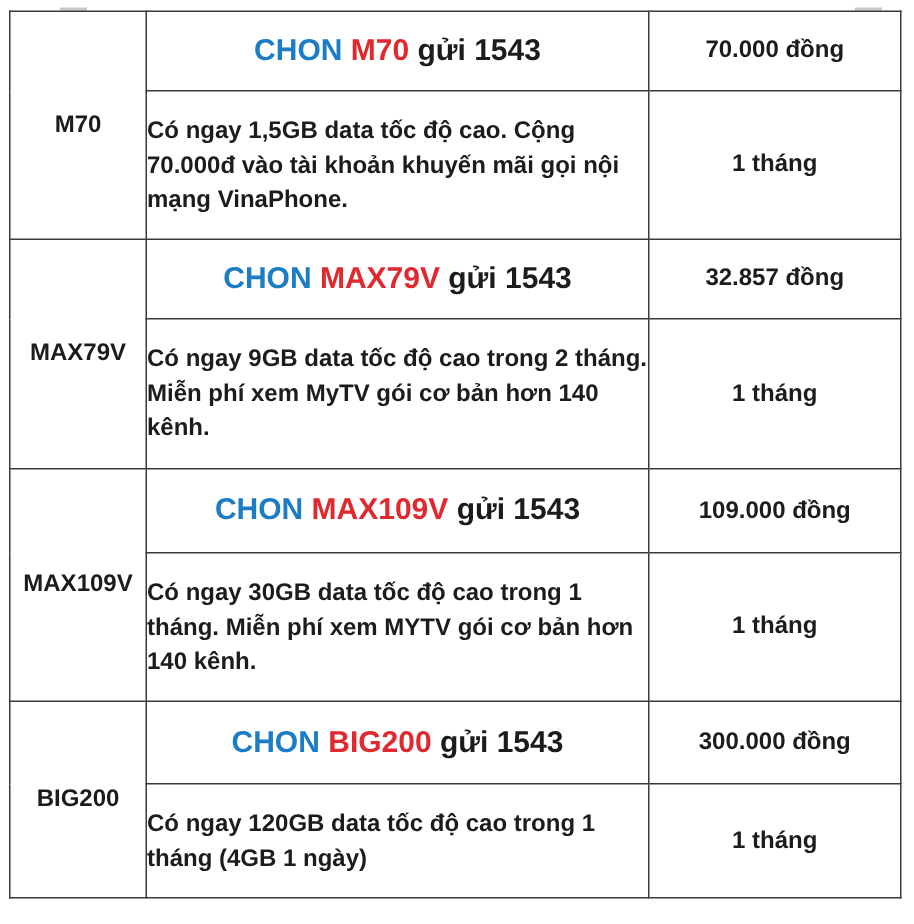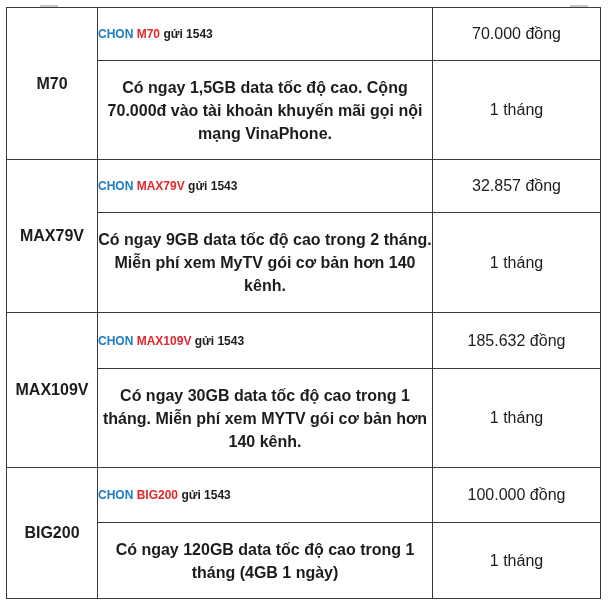--- a/index.html
+++ b/index.html
@@ -2,23 +2,23 @@
 <html><head>
 <meta charset="utf-8">
 <style>
   html, body { margin: 0; padding: 0; background: #ffffff; }
   body { width: 609px; height: 616px; position: relative; overflow: hidden;
          font-family: "Liberation Sans", "DejaVu Sans", sans-serif; color: #1c1c1c; }
   .topmark { position: absolute; top: 5px; height: 2px; width: 18px; background: #c8c8c8; }
   table.plans { position: absolute; left: 6px; top: 7px; width: 595px; border-collapse: collapse; table-layout: fixed; }
   table.plans td { border: 1.5px solid #3a3a3a; padding: 0; vertical-align: middle; }
   td.pkg { width: 90px; text-align: center; font-weight: bold; font-size: 16px; }
-  td.cmd { width: 334px; font-weight: bold; font-size: 12px; }
-  td.val { text-align: center; font-weight: normal; font-size: 16px; }
-  td.desc { text-align: center; font-weight: bold; font-size: 16px; line-height: 23px; padding: 0 8px 0 10px; }
+  td.cmd { width: 334px; text-align: center; font-weight: bold; font-size: 20px; }
+  td.val { text-align: center; font-weight: bold; font-size: 16px; }
+  td.desc { text-align: left; font-weight: bold; font-size: 16px; line-height: 23px; padding: 0 8px 0 10px; }
   .blue { color: #1c7cc4; }
   .red { color: #e0282e; }
   tr.r-cmd td { height: 52px; }
 </style>
 </head>
 <body>
 
 <div class="topmark" style="left:40px;"></div>
 <div class="topmark" style="left:570px;"></div>
 
@@ -53,34 +53,34 @@
       <td class="val">1 tháng</td>
     </tr>
 
     <tr class="r-cmd" style="height:56px;">
       <td class="pkg" rowspan="2">MAX109V</td>
       <td class="cmd">
         <span class="blue">CHON</span>
         <span class="red">MAX109V</span>
         <span>gửi 1543</span>
       </td>
-      <td class="val">185.632 đồng</td>
+      <td class="val">109.000 đồng</td>
     </tr>
     <tr style="height:99px;">
       <td class="desc">Có ngay 30GB data tốc độ cao trong 1 tháng. Miễn phí xem MYTV gói cơ bản hơn 140 kênh.</td>
       <td class="val">1 tháng</td>
     </tr>
 
     <tr class="r-cmd" style="height:55px;">
       <td class="pkg" rowspan="2">BIG200</td>
       <td class="cmd">
         <span class="blue">CHON</span>
         <span class="red">BIG200</span>
         <span>gửi 1543</span>
       </td>
-      <td class="val">100.000 đồng</td>
+      <td class="val">300.000 đồng</td>
     </tr>
     <tr style="height:76px;">
       <td class="desc">Có ngay 120GB data tốc độ cao trong 1 tháng (4GB 1 ngày)</td>
       <td class="val">1 tháng</td>
     </tr>
   </tbody>
 </table>
 
 </body></html>

